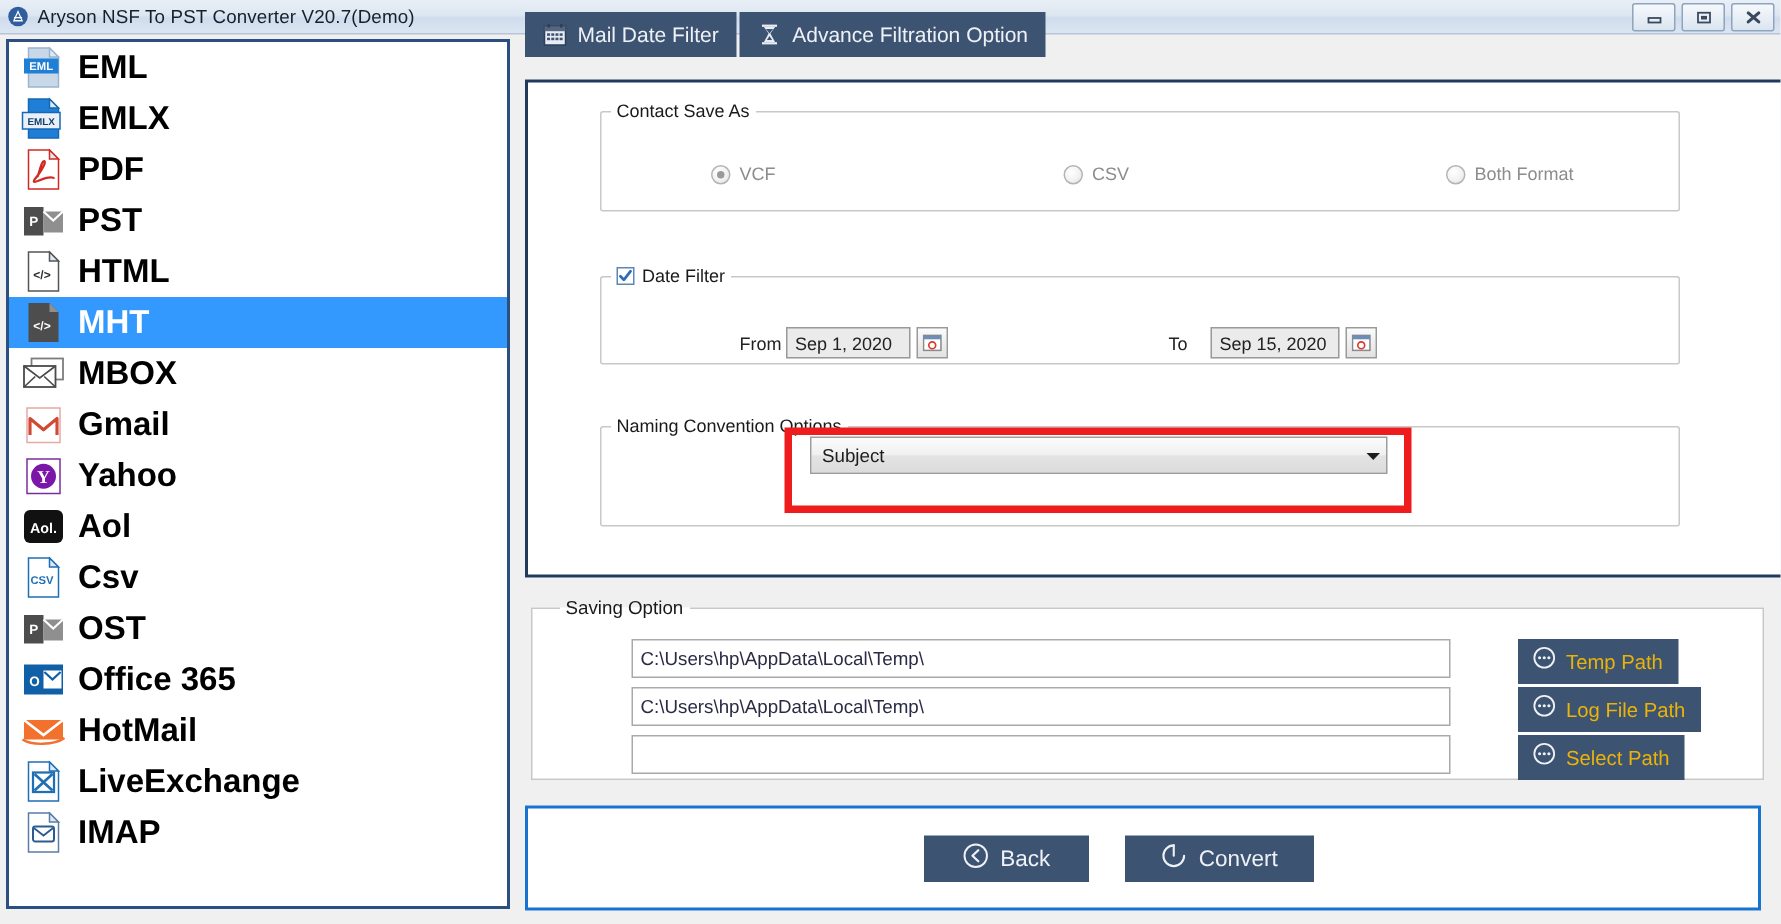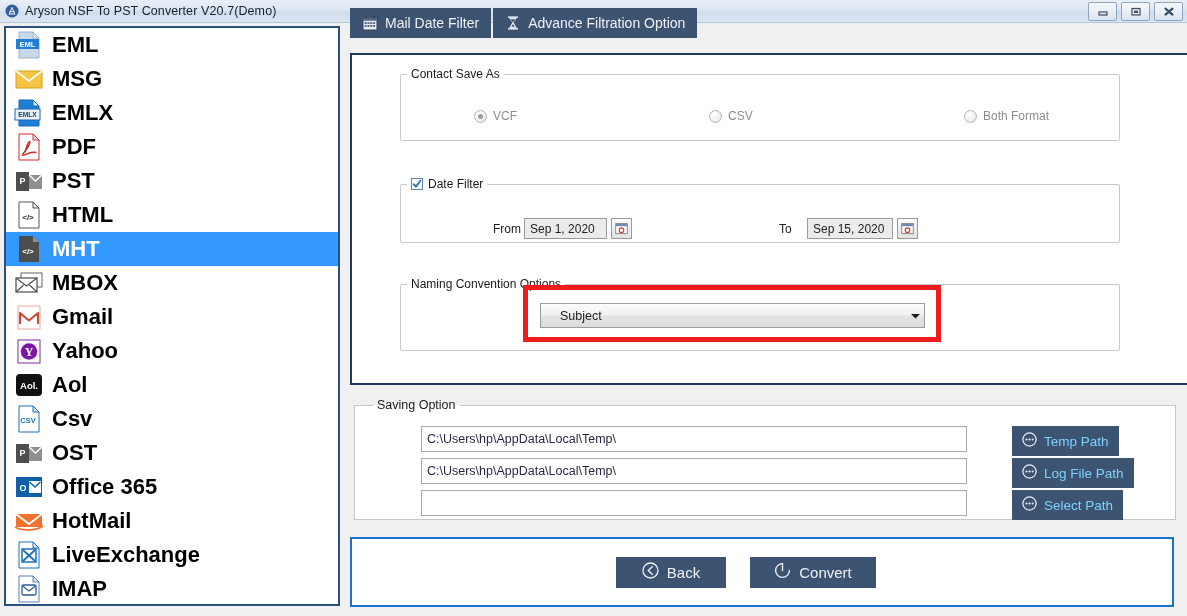--- a/index.html
+++ b/index.html
@@ -117,21 +117,21 @@
   #savepanel > legend{font-size:12.5px;color:#1a1a1a;padding:0 4px;margin-left:6px;}
   .pathbox{
     position:absolute;height:26px;box-sizing:border-box;background:#fff;
     border:1px solid #a9a9a9;display:flex;align-items:center;padding-left:5px;
     font-size:12.5px;color:#2a2a44;font-family:"Liberation Sans",sans-serif;
   }
   .pbtn{
     position:absolute;height:30px;background:#3d5372;display:flex;align-items:center;
     padding:0 10px;box-sizing:border-box;border:0;
   }
-  .pbtn .p-lbl{color:#7dd3fc;font-size:13.5px;margin-left:7px;font-family:"Liberation Sans",sans-serif;}
+  .pbtn .p-lbl{color:#eab308;font-size:13.5px;margin-left:7px;font-family:"Liberation Sans",sans-serif;}
   
   #footer{
     position:absolute;left:350px;top:537px;width:824px;height:70px;
     background:#ffffff;border:2px solid #1772d0;box-sizing:border-box;
   }
   .fbtn{
     position:absolute;top:18px;height:31px;background:#3d5372;
     display:flex;align-items:center;justify-content:center;gap:8px;border:0;
   }
   .fbtn .f-lbl{color:#eef1f6;font-size:15px;font-family:"Liberation Sans",sans-serif;}
@@ -176,29 +176,20 @@
       <div class="side-item">
         <span class="s-ico">
           <svg width="30" height="28" viewBox="0 0 30 28">
             <path d="M5 1 H19 L25 7 V27 H5 Z" fill="#c9d8e8" stroke="#9bb4cf" stroke-width="1"></path>
             <path d="M19 1 L25 7 H19 Z" fill="#dfe9f3" stroke="#9bb4cf" stroke-width="1"></path>
             <rect x="2" y="8" width="23" height="10" fill="#1f7fd6"></rect>
             <text x="13.5" y="15.6" font-size="7.5" font-family="Liberation Sans, sans-serif" font-weight="bold" fill="#ffffff" text-anchor="middle">EML</text>
           </svg>
         </span>
         <span class="s-lbl">EML</span>
-      </div>
-      <div class="side-item">
-        <span class="s-ico">
-          <svg width="30" height="28" viewBox="0 0 30 28">
-            <rect x="2" y="6" width="26" height="17" fill="#f6c445" stroke="#d9a317" stroke-width="1"></rect>
-            <path d="M2 6 L15 16 L28 6" fill="none" stroke="#ffffff" stroke-width="1.6"></path>
-          </svg>
-        </span>
-        <span class="s-lbl">MSG</span>
       </div>
       <div class="side-item">
         <span class="s-ico">
           <svg width="30" height="28" viewBox="0 0 30 28">
             <path d="M5 1 H19 L25 7 V27 H5 Z" fill="#1f7fd6" stroke="#1668b5" stroke-width="1"></path>
             <path d="M19 1 L25 7 H19 Z" fill="#dfe9f3" stroke="#1668b5" stroke-width="1"></path>
             <rect x="1" y="10" width="25" height="11" fill="#e9f0f7" stroke="#1668b5" stroke-width="1"></rect>
             <text x="13.5" y="18.2" font-size="6.6" font-family="Liberation Sans, sans-serif" font-weight="bold" fill="#14406e" text-anchor="middle">EMLX</text>
           </svg>
         </span>
@@ -437,21 +428,21 @@
             <circle cx="6.5" cy="8.2" r="2.3" fill="none" stroke="#d93a2b" stroke-width="1.1"></circle>
           </svg>
         </div>
       </div>
     </fieldset>
 
     <fieldset class="grp" style="left:48px;top:222px;width:718px;height:72px;">
       <legend>Naming Convention Options</legend>
     </fieldset>
     <div id="redbox" style="left:171px;top:230px;width:418px;height:57px;"></div>
-    <div class="combo" style="left:188px;top:248px;width:385px;padding-left:12px;">
+    <div class="combo" style="left:188px;top:236px;width:385px;">
       <span class="c-val">Subject</span>
       <span class="c-arr">
         <svg width="11" height="8" viewBox="0 0 11 8">
             <path d="M1 2 L5.5 6.6 L10 2 Z" fill="#1d1d1d"></path>
           </svg>
       </span>
     </div>
   </div>
 
   <fieldset id="savepanel">

